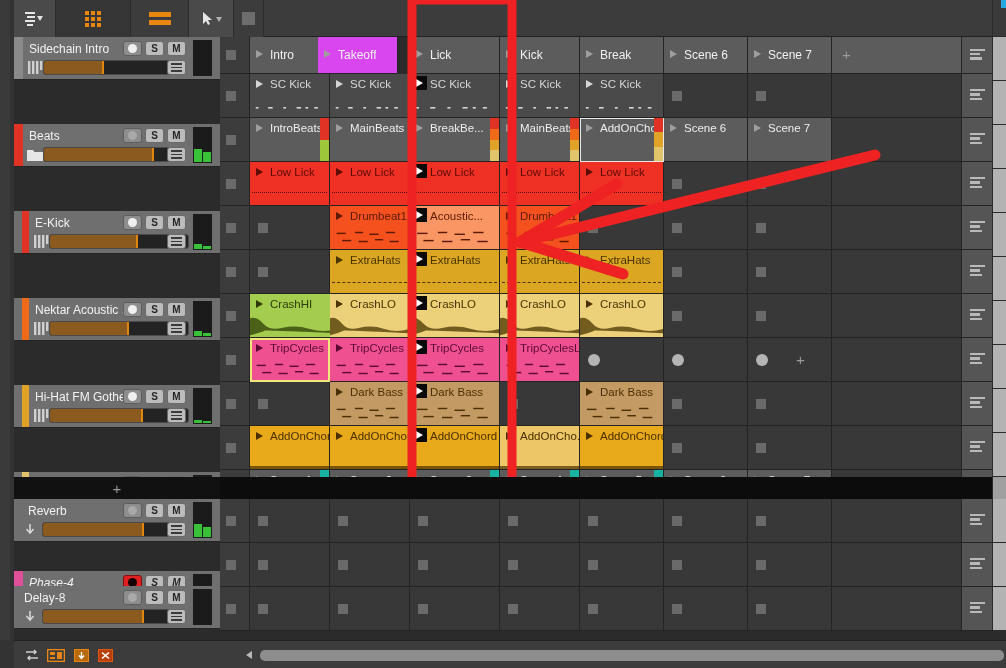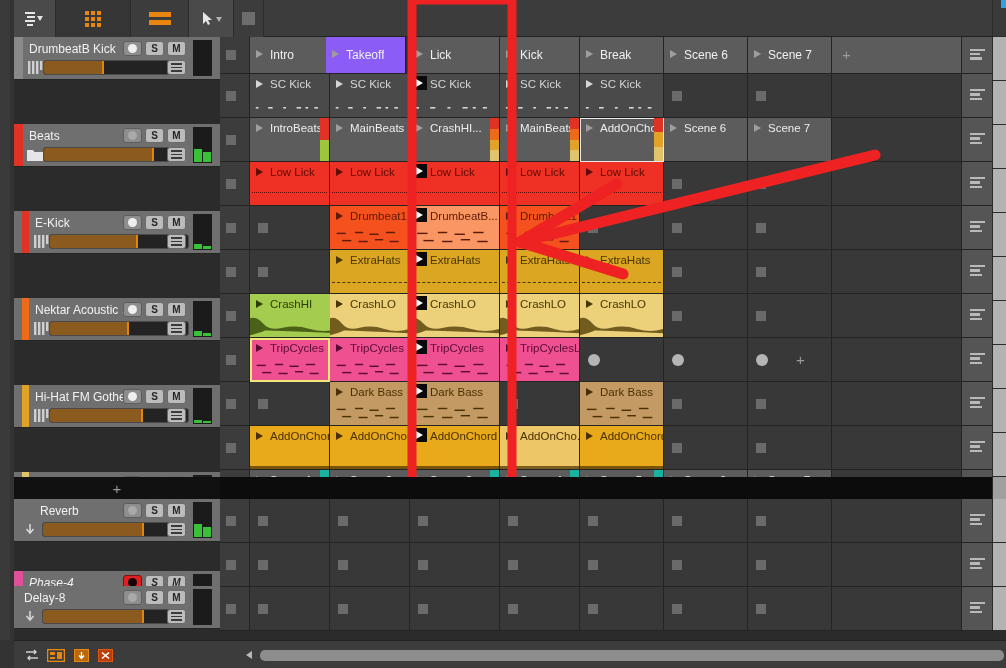--- a/index.html
+++ b/index.html
@@ -174,21 +174,21 @@
     </div>
     <div class="tb-cell tb-sq">
       <div class="smallsq"></div>
     </div>
   </div>
 
   <div class="headers" id="headers">
       <div class="trk" style="top:0px;height:43px;">
         <div class="strip" style="background:#8a8a8a"></div>
         <div class="inner" style="left:9px"></div>
-        <div class="name" style="left:15px;max-width:108px">DrumbeatB Kick</div>
+        <div class="name" style="left:15px;max-width:108px">Sidechain Intro</div>
         <div class="btnrow">
           <div class="rbtn">
             <div class="dot"></div>
           </div>
           <div class="sbtn">S</div>
           <div class="sbtn">M</div>
         </div>
         <div class="instico" style="left:13px">
           <svg width="15" height="13" viewBox="0 0 15 13">
             <g fill="#cfcfcf">
@@ -469,21 +469,21 @@
     </div>
 
   <div class="gridzone" id="gridzone">
       <div class="cell" style="left:0;top:0;width:30px;height:37px;background:#3c3c3c">
         <div class="stopsq"></div>
       </div>
       <div class="cell" style="left:30px;top:0;width:80px;height:37px;background:#5c5c5c">
         <div class="tri" style="top:13px"></div>
         <div class="ctitle" style="top:11px;color:#f0f0f0;font-size:12px">Intro</div>
       </div>
-      <div class="cell" style="left:106px;top:0;width:80px;height:37px;background:#8b5cf6">
+      <div class="cell" style="left:98px;top:0;width:80px;height:37px;background:#d946ef">
         <div class="tri" style="top:13px"></div>
         <div class="ctitle" style="top:11px;color:#f0f0f0;font-size:12px">Takeoff</div>
       </div>
       <div class="cell" style="left:190px;top:0;width:90px;height:37px;background:#5c5c5c">
         <div class="tri" style="top:13px"></div>
         <div class="ctitle" style="top:11px;color:#f0f0f0;font-size:12px">Lick</div>
       </div>
       <div class="cell" style="left:280px;top:0;width:80px;height:37px;background:#5c5c5c">
         <div class="tri" style="top:13px"></div>
         <div class="ctitle" style="top:11px;color:#f0f0f0;font-size:12px">Kick</div>
@@ -609,21 +609,21 @@
           <i style="background:#e03225"></i>
           <i style="background:#9ec63b"></i>
         </div>
       </div>
       <div class="cell" style="left:110px;top:81px;width:80px;height:44px;background:#5c5c5c">
         <div class="tri" style="border-left-color:#9e9e9e"></div>
         <div class="ctitle" style="color:#ededed">MainBeats</div>
       </div>
       <div class="cell" style="left:190px;top:81px;width:90px;height:44px;background:#5c5c5c">
         <div class="tri" style="border-left-color:#9e9e9e"></div>
-        <div class="ctitle" style="color:#ededed">CrashHI...</div>
+        <div class="ctitle" style="color:#ededed">BreakBe...</div>
         <div class="colorbar">
           <i style="background:#e03225"></i>
           <i style="background:#ef6a18"></i>
           <i style="background:#e0a327"></i>
           <i style="background:#e0c36a"></i>
         </div>
       </div>
       <div class="cell" style="left:280px;top:81px;width:80px;height:44px;background:#5c5c5c">
         <div class="tri" style="border-left-color:#9e9e9e"></div>
         <div class="ctitle" style="color:#ededed">MainBeats</div>
@@ -722,21 +722,21 @@
               <path d="M28 15 H38"></path>
               <path d="M46 13 H55"></path>
               <path d="M62 15 H72"></path>
             </g>
           </svg></div>
       </div>
       <div class="cell" style="left:190px;top:169px;width:90px;height:44px;background:#fa9663">
         <div class="playbox">
           <i></i>
         </div>
-        <div class="ctitle" style="color:#5c1a00">DrumbeatB...</div>
+        <div class="ctitle" style="color:#5c1a00">Acoustic...</div>
         <div style="position:absolute;left:3px;right:3px;top:22px;bottom:3px"><svg width="100%" height="100%" preserveAspectRatio="none" viewBox="0 0 80 20">
             <g stroke="#5c1a00" stroke-width="1.6">
               <path d="M4 6 H14"></path>
               <path d="M24 5 H33"></path>
               <path d="M40 7 H50"></path>
               <path d="M58 5 H68"></path>
               <path d="M10 14 H20"></path>
               <path d="M28 15 H38"></path>
               <path d="M46 13 H55"></path>
               <path d="M62 15 H72"></path>
@@ -1204,21 +1204,21 @@
       <path d="M623 274 L520 242"></path>
       <path d="M693 491 L530 497"></path>
       <path d="M610 588 L530 497"></path>
       <path d="M855 583 L530 497"></path>
     </g>
   </svg>
 <div class="addtrack" style="top: 477px;">+</div>
     <div class="headers" style="top: 499px;">
       <div class="trk" style="top:0px;height:43px;background:#6f6f6f;">
         <div class="inner" style="left:4px"></div>
-        <div class="name" style="left:26px;max-width:108px">Reverb</div>
+        <div class="name" style="left:14px;max-width:108px">Reverb</div>
         <div class="btnrow">
           <div class="rbtn dim">
             <div class="dot"></div>
           </div>
           <div class="sbtn">S</div>
           <div class="sbtn">M</div>
         </div>
         <div class="instico" style="left:8px">
           <svg width="14" height="13" viewBox="0 0 14 13">
             <path d="M7 1 V9 M3.5 6 L7 10 L10.5 6" stroke="#d6d6d6" stroke-width="1.6" fill="none"></path>

